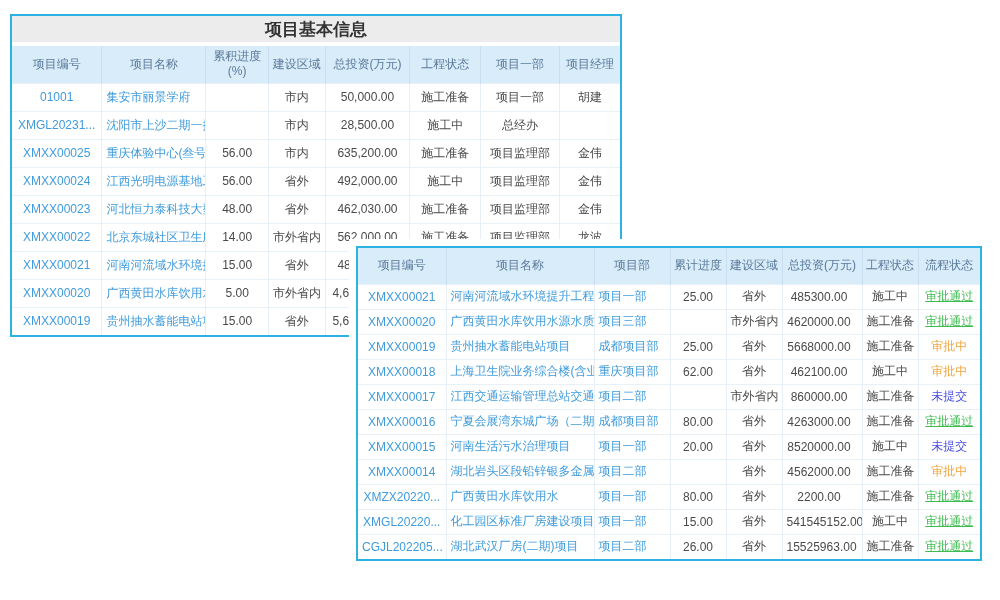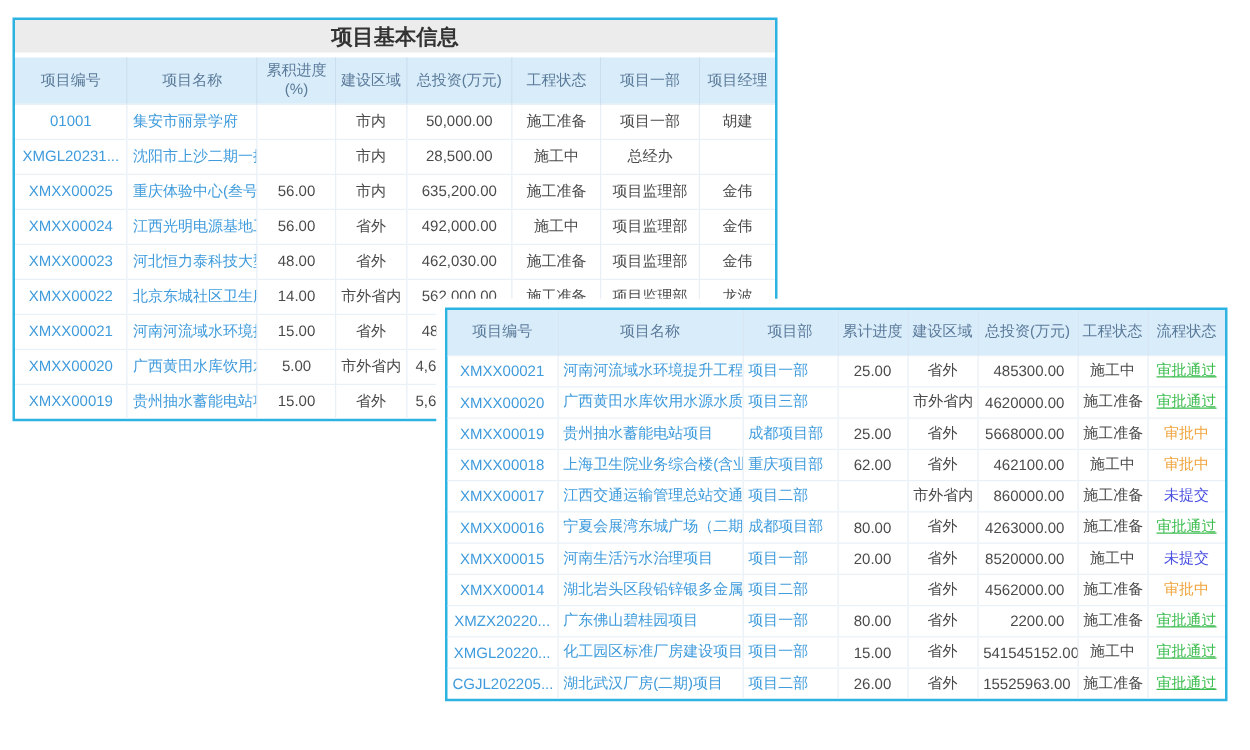--- a/index.html
+++ b/index.html
@@ -31,21 +31,21 @@
   #panel2 th { height:36px; white-space:nowrap; overflow:hidden; }
   td {
     font-size:12px; color:#4a4a4a; text-align:center; vertical-align:middle;
     border-right:1px solid #e8eff6; border-top:1px solid #e9f1f8;
     padding:0 4px; white-space:nowrap; overflow:hidden;
   }
   td:last-child { border-right:none; }
   #panel1 td { height:28px; }
   #panel2 td { height:25px; }
   td.left  { text-align:left;margin-top:31px; }
-  td.right { text-align:right; padding-right:10px;margin-left:16px; }
+  td.right { text-align:center; padding-right:10px;margin-left:16px; }
   td.link  { color:var(--link,#3f9bdc); }
   td.flow  { font-weight:normal; }
   td.flow.approved { text-decoration:underline; }
 </style>
 </head>
 <body>
 
 <div id="panel1" class="panel">
   <div class="panel-title">项目基本信息</div>
   <table id="table1">
@@ -266,21 +266,21 @@
           <td class="link left">湖北岩头区段铅锌银多金属矿开采...</td>
           <td class="link left">项目二部</td>
           <td></td>
           <td>省外</td>
           <td class="right">4562000.00</td>
           <td>施工准备</td>
           <td class="flow in_review" style="color: rgb(240, 164, 60);">审批中</td>
         </tr>
         <tr>
           <td class="link">XMZX20220...</td>
-          <td class="link left">广东佛山碧桂园项目</td>
+          <td class="link left">广西黄田水库饮用水</td>
           <td class="link left">项目一部</td>
           <td>80.00</td>
           <td>省外</td>
           <td class="right">2200.00</td>
           <td>施工准备</td>
           <td class="flow approved" style="color: rgb(61, 189, 79);">审批通过</td>
         </tr>
         <tr>
           <td class="link">XMGL20220...</td>
           <td class="link left">化工园区标准厂房建设项目一期项目</td>

